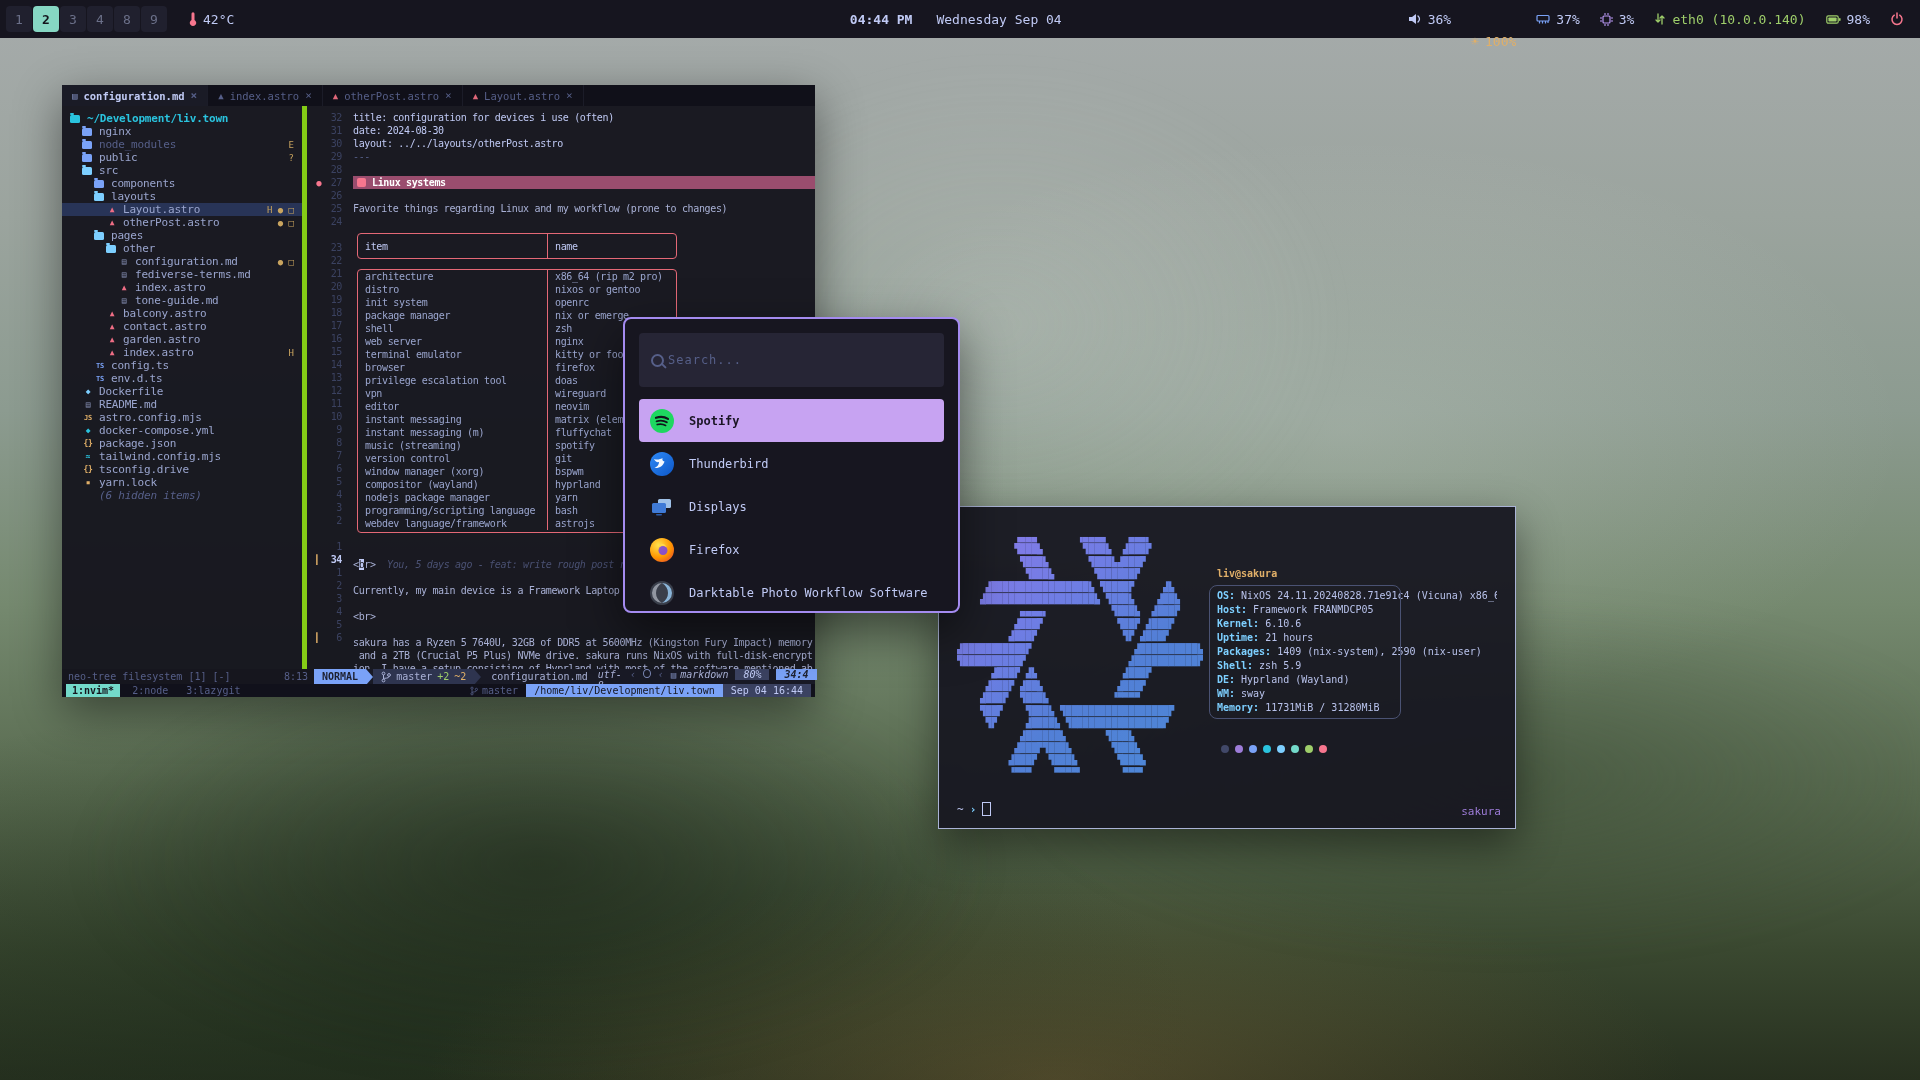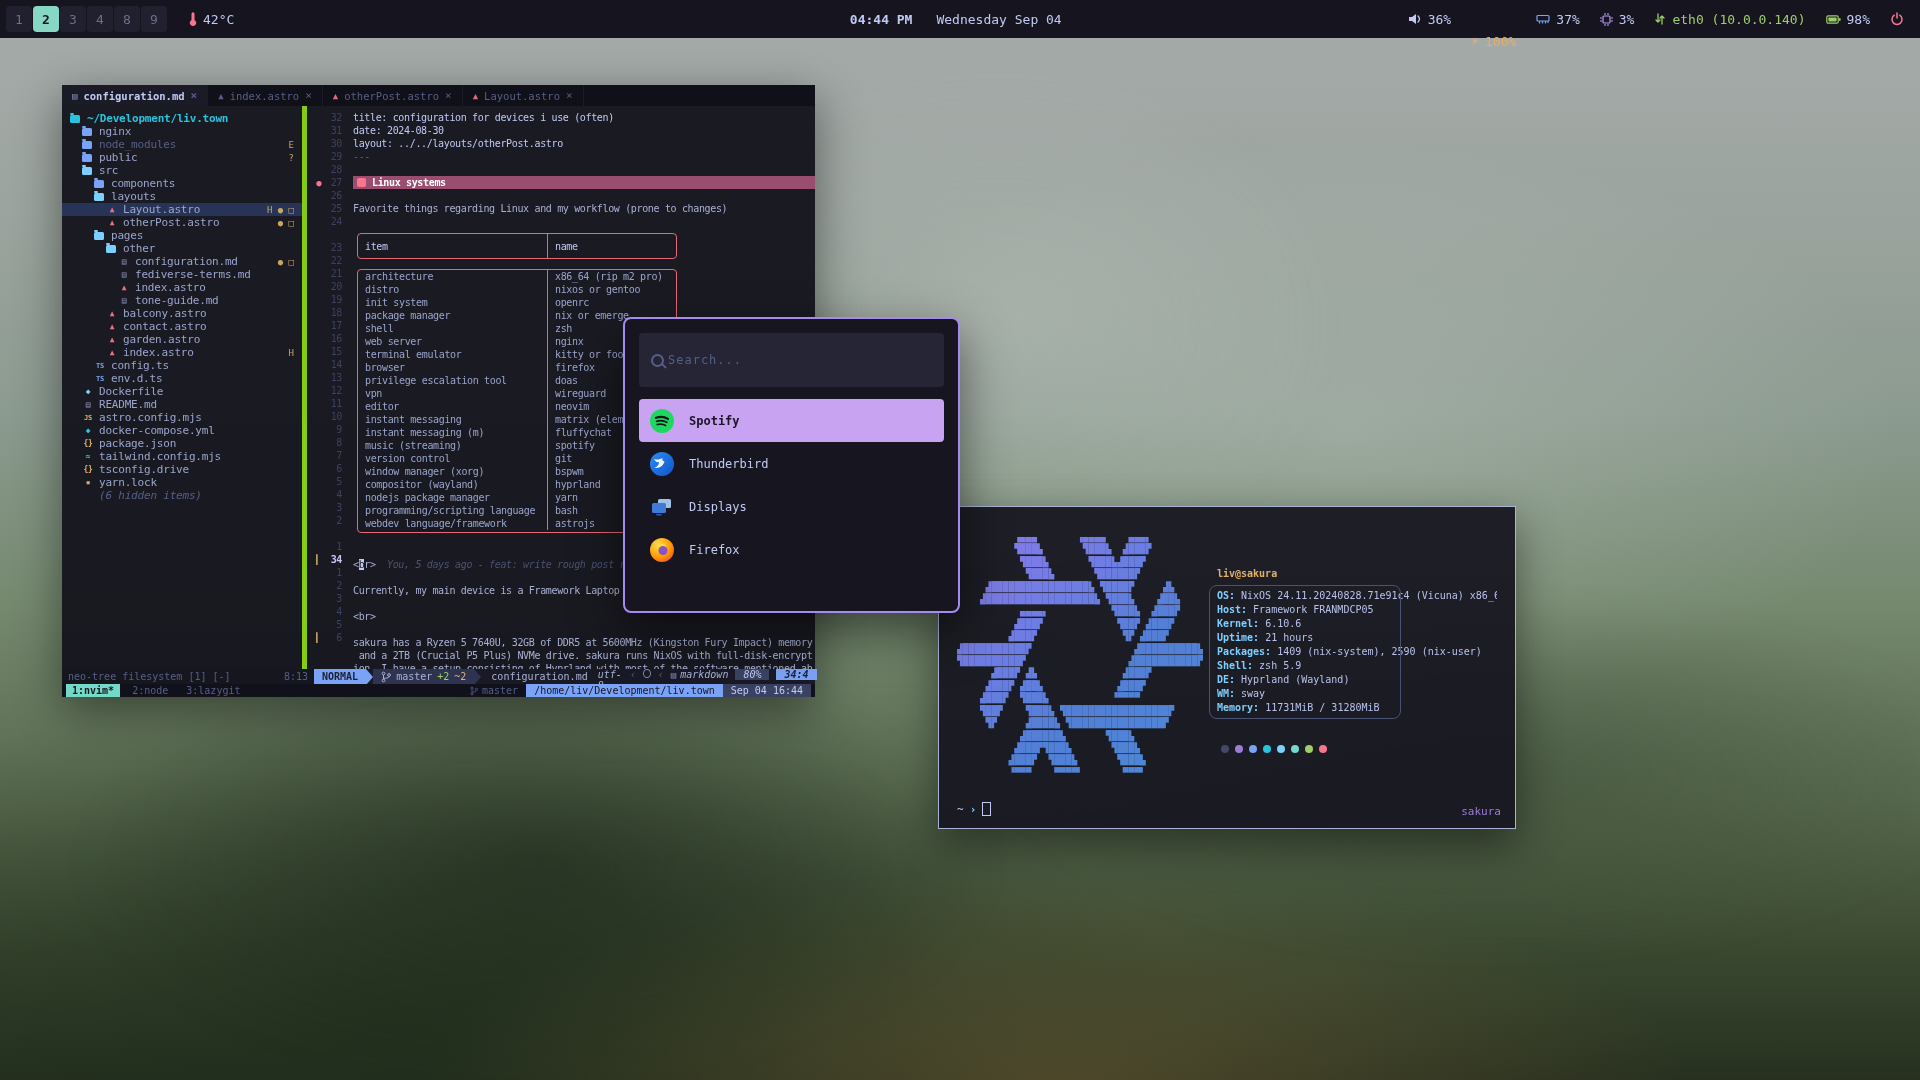--- a/index.html
+++ b/index.html
@@ -1039,14 +1039,22 @@
               <stop offset="0.55" stop-color="#ff9500"></stop>
               <stop offset="1" stop-color="#e0373a"></stop>
             </radialGradient>
           </defs>
         <circle cx="13" cy="13" r="12" fill="url(#ffg)"></circle>
         <circle cx="14" cy="13.5" r="4.5" fill="#7542e5" opacity="0.85"></circle>
         <path d="M10.5 9.5c2.5-1.5 6-1 7.5 1.5-1-3-3.5-4.5-6-4.2-1 .9-1.3 1.7-1.5 2.7z" fill="#ffd84d"></path>
       </svg>
       <span>Firefox</span>
     </div>
+    <div class="lrow">
+      <svg width="26" height="26" viewBox="0 0 26 26">
+        <circle cx="13" cy="13" r="12" fill="#3a3f4b"></circle>
+        <path d="M13 3a10 10 0 0 1 0 20c4-2.5 6-6 6-10s-2-7.5-6-10z" fill="#8ab4d8"></path>
+        <path d="M13 3a10 10 0 0 0 0 20c-4-2.5-6-6-6-10s2-7.5 6-10z" fill="#d8dee9" opacity="0.55"></path>
+      </svg>
+      <span>Darktable Photo Workflow Software</span>
+    </div>
   </div>
 </div>
 
 </body></html>

